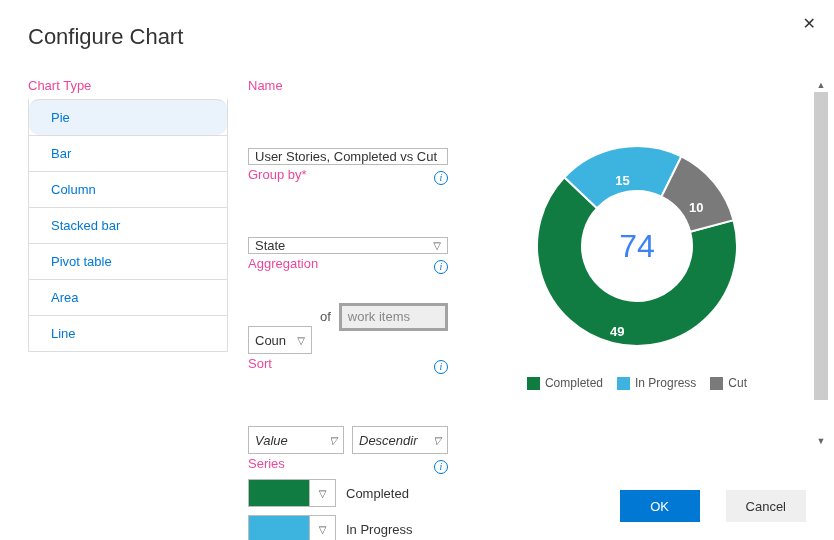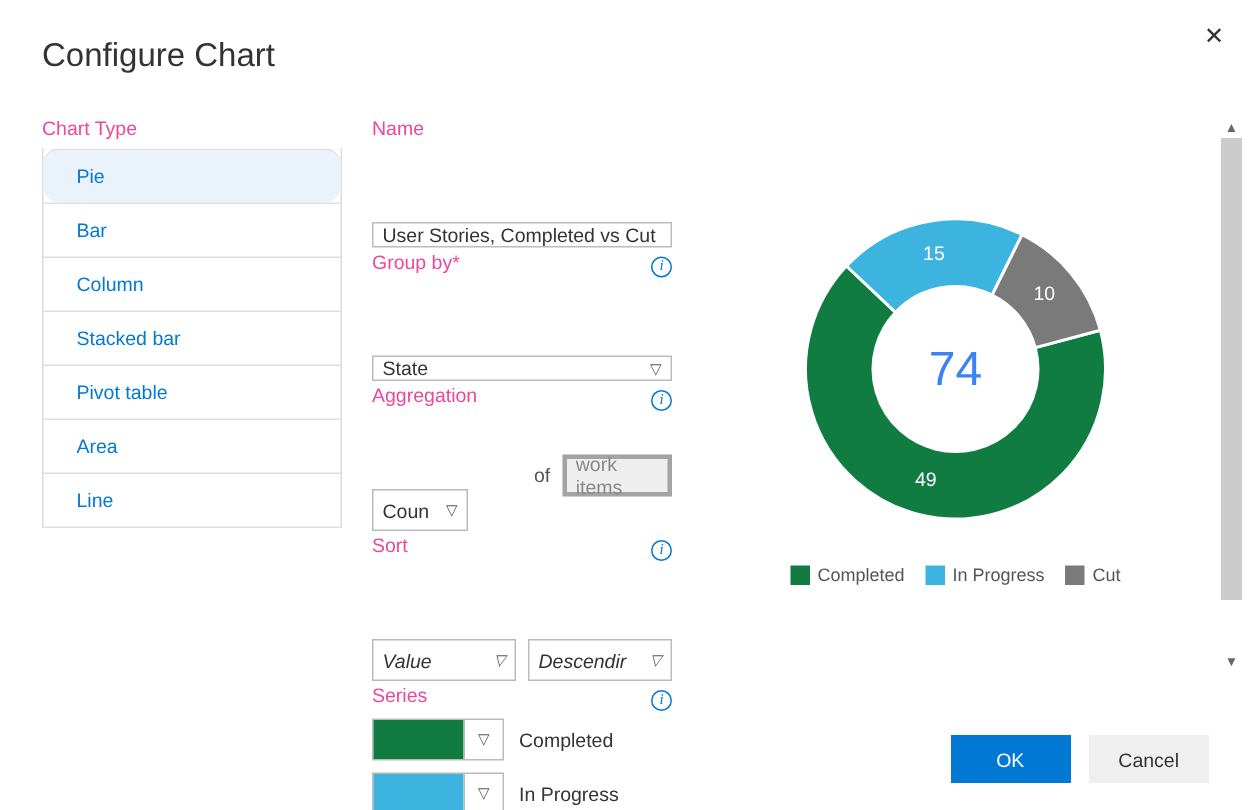--- a/index.html
+++ b/index.html
@@ -16,35 +16,35 @@
   .info-icon { width: 14px; height: 14px; border: 1px solid #0078d4; border-radius: 50%; color: #0078d4; font-size: 10px; display: flex; align-items: center; justify-content: center; cursor: default; font-style: italic; font-family: serif; }
   .chart-type-list { border: 1px solid #ddd; border-top: none; }
   .ct-item { padding: 10px 22px; font-size: 13px; color: #0078d4; cursor: pointer; border-top: 1px solid #ddd; }
   .ct-item:first-child { border-top: 1px solid #ddd; border-radius: 10px; }
   .ct-item.selected { background: #eaf3fb; }
   .input, .select { width: 100%; height: 28px; border: 1px solid #bbb; padding: 0 6px; font-size: 13px; color: #333; background: #fff; margin-top: 47px; }
   .select { display: flex; align-items: center; justify-content: space-between; cursor: pointer; }
   .select .chev { font-size: 10px; color: #555; }
   .row { display: flex; gap: 8px; align-items: center; }
   .row .select { flex: 1; }
-  .of-text { font-size: 13px; color: #555; margin-left: 36px; }
+  .of-text { font-size: 13px; color: #555; }
   .disabled-input { height: 28px; border: 3px solid #a3a3a3; background: #eee; color: #888; padding: 0 6px; font-size: 13px; flex: 1; display: flex; align-items: center; }
   .sort-row .select { width: 90px; font-style: italic; }
   .series-row { display: flex; align-items: center; gap: 10px; margin-bottom: 6px; }
   .swatch-wrap { display: flex; align-items: center; border: 1px solid #bbb; height: 28px; }
   .swatch { width: 60px; height: 100%; }
   .swatch-chev { width: 26px; display: flex; align-items: center; justify-content: center; font-size: 10px; color: #555; border-left: 1px solid #bbb; height: 100%; }
   .series-label { font-size: 13px; color: #333; }
   .donut-wrap { position: relative; width: 220px; height: 220px; }
   .donut-center { position: absolute; top: 50%; left: 50%; transform: translate(-50%, -50%); font-size: 32px; color: #3b82f6; }
   .legend { display: flex; gap: 14px; margin-top: 20px; }
   .legend-item { display: flex; align-items: center; gap: 5px; font-size: 12px; color: #555; }
   .legend-sw { width: 13px; height: 13px; }
-  .seg-label { position: absolute; font-size: 13px; color: #fff; font-weight: 400; }
-  .footer { position: absolute; bottom: 18px; right: 28px; display: flex; gap: 12px; margin-top: 40px; }
+  .seg-label { position: absolute; font-size: 13px; color: #fff; font-weight: 700; margin-top: 12px; }
+  .footer { position: absolute; bottom: 18px; right: 28px; display: flex; gap: 26px; margin-top: 40px; }
   .btn { min-width: 80px; height: 32px; padding: 0 20px; font-size: 13px; border: none; cursor: pointer; }
   .btn-primary { background: #0078d4; color: #fff; }
   .btn-secondary { background: #efefef; color: #333; }
   .scrollbar { position: absolute; right: 6px; top: 78px; width: 14px; height: 370px; }
   .sb-arrow { width: 14px; height: 14px; display:flex; align-items:center; justify-content:center; color:#666; font-size:9px; cursor:pointer; }
   .sb-track { width: 14px; height: calc(100% - 28px); background: transparent; position: relative; }
   .sb-thumb { width: 14px; background: #ccc; position: absolute; top: 0; height: 90%; }
 </style>
 </head>
 <body>

